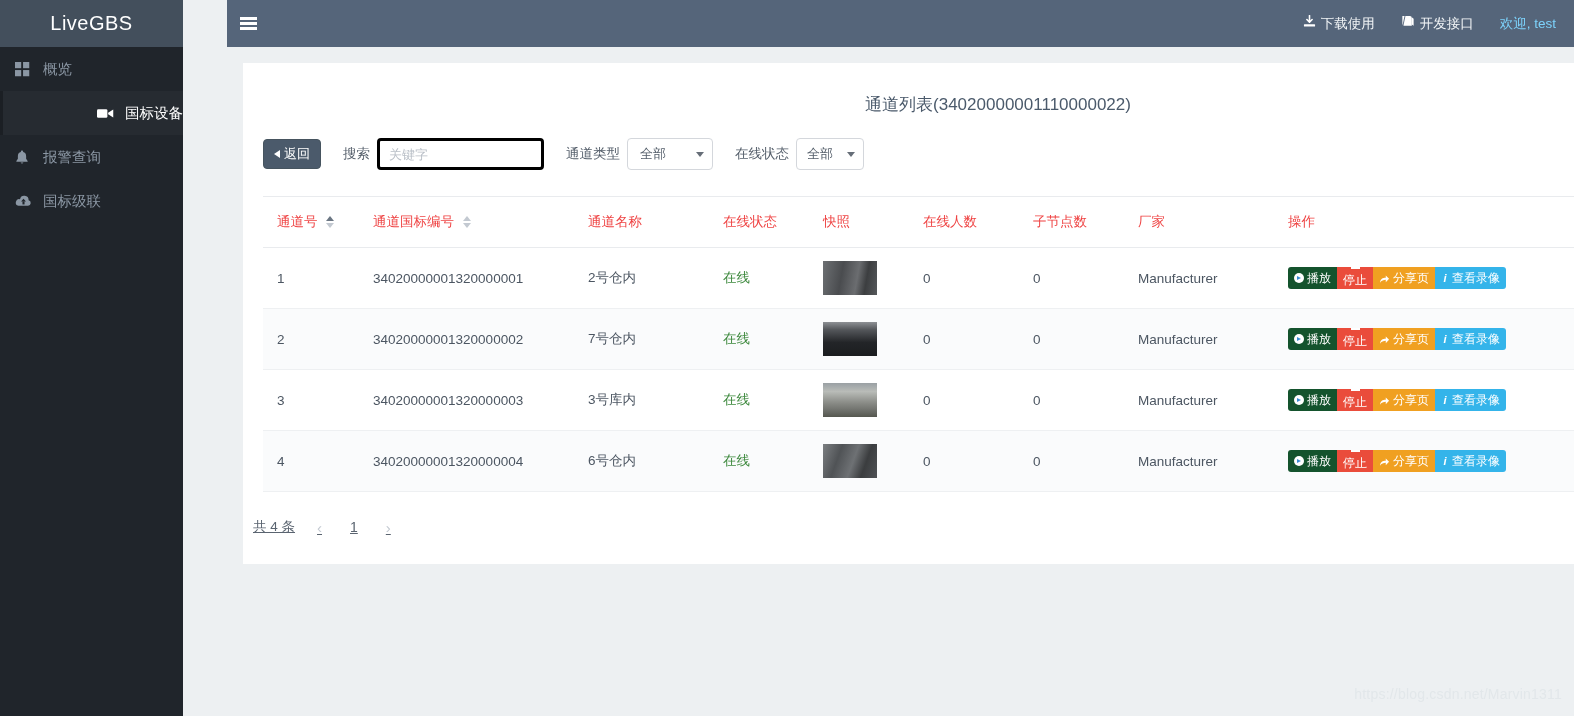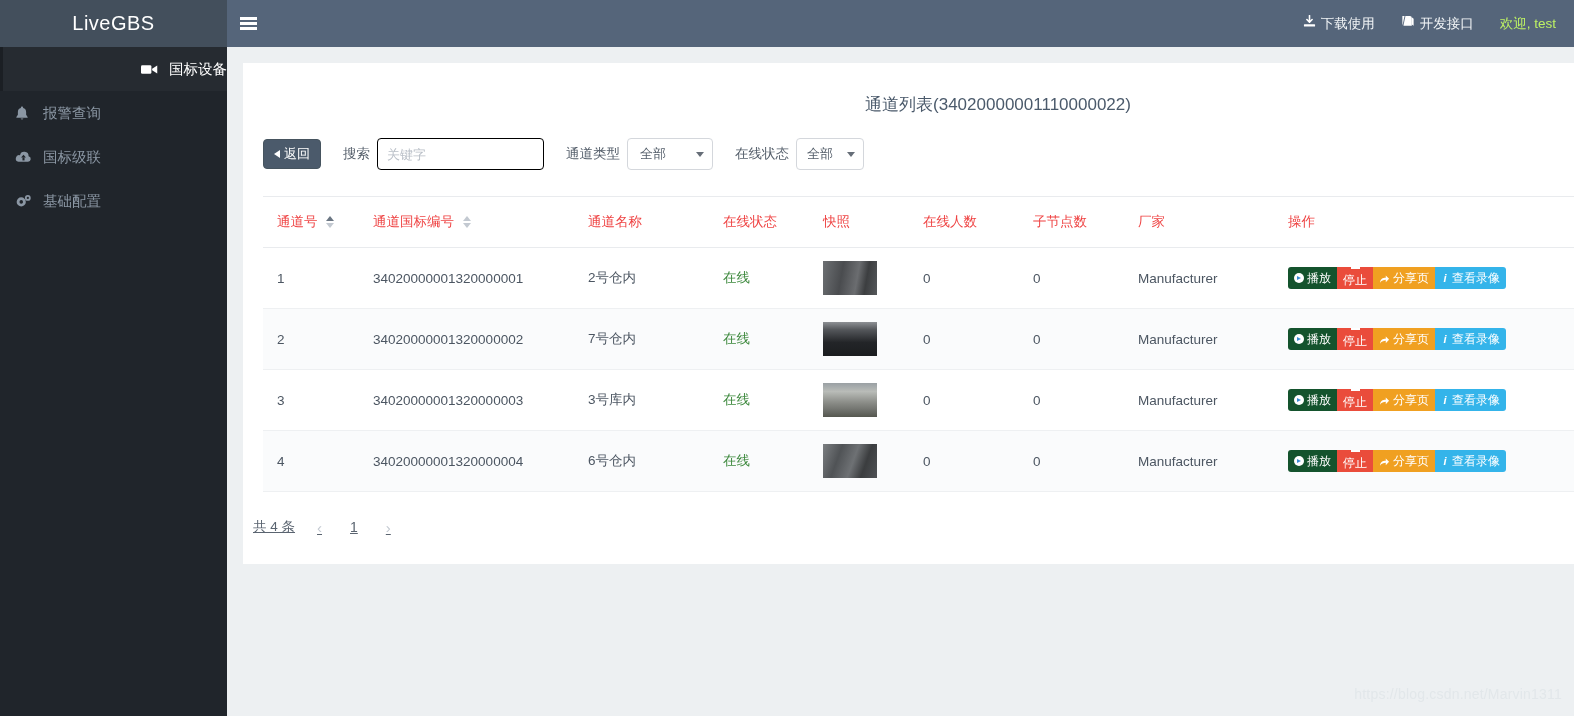--- a/index.html
+++ b/index.html
@@ -8,21 +8,21 @@
     width: 1574px; height: 716px;
     overflow: hidden;
     font-family: "Liberation Sans", "DejaVu Sans", sans-serif;
     background: #edf0f2;
   }
   .app { position: relative; width: 1574px; height: 716px; }
 
   
   .sidebar {
     position: absolute; left: 0; top: 0;
-    width: 227px; height: 716px;
+    width: 183px; height: 716px;
     background: #20252b;
   }
   .brand {
     height: 47px;
     background: #434f5c;
     color: #ffffff;
     font-size: 20px;
     display: flex; align-items: center; justify-content: center;
     letter-spacing: .5px;
   }
@@ -71,21 +71,21 @@
     margin-left: auto;
     display: flex; align-items: center;
     padding-right: 18px;
     gap: 26px;
   }
   .top-link {
     color: #f2f5f7; font-size: 13.5px;
     display: flex; align-items: flex-start; gap: 5px;
     cursor: pointer; white-space: nowrap;
   }
-  .top-text { color: #bef264; font-size: 13.5px; cursor: pointer; white-space: nowrap; }
+  .top-text { color: #7dd3fc; font-size: 13.5px; cursor: pointer; white-space: nowrap; }
 
   
   .content {
     position: absolute; left: 227px; top: 47px;
     width: 1542px; height: 669px;
     background: #edf0f2;
     padding: 16px;
   }
   .card {
     background: #ffffff;
@@ -124,21 +124,21 @@
     border-bottom: 4.5px solid transparent;
     border-right: 6px solid #fff;
   }
   .tb-label {
     color: #555f6b; font-size: 13.5px;
     margin-left: 22px; margin-right: 7px;
     white-space: nowrap;
   }
   .search-input {
     width: 167px; height: 32px;
-    border: 1px solid #000000; border-radius: 4px;
+    border: 3px solid #000000; border-radius: 4px;
     padding: 0 9px; font-size: 13px; color: #444;
     font-family: "Liberation Sans", sans-serif;
     outline: none; background: #fff;
   }
   .search-input::placeholder { color: #b9bfc7; }
   .sel {
     height: 32px; min-width: 86px;
     border: 1px solid #d4d7dc; border-radius: 4px;
     background: #fff;
     display: flex; align-items: center; justify-content: space-between;
@@ -260,20 +260,31 @@
 <body>
 
 <div class="app">
 
   <div class="sidebar">
     <div class="brand">
       <span>LiveGBS</span>
     </div>
     <div class="nav">
 
+      <div class="nav-item">
+        <span class="ico">
+          <svg width="15" height="15" viewBox="0 0 16 16">
+              <rect x="0" y="0" width="6.6" height="6.6" fill="currentColor"></rect>
+              <rect x="8.6" y="0" width="6.6" height="6.6" fill="currentColor"></rect>
+              <rect x="0" y="8.6" width="6.6" height="6.6" fill="currentColor"></rect>
+              <rect x="8.6" y="8.6" width="6.6" height="6.6" fill="currentColor"></rect>
+            </svg>
+        </span>
+        <span class="lbl">概览</span>
+      </div>
 
       <div class="nav-item active">
         <span class="ico">
           <svg width="17" height="13" viewBox="0 0 18 13">
               <rect x="0" y="2" width="11" height="9" rx="1.4" fill="currentColor"></rect>
               <path d="M11.8 5.6 L17.2 2.2 L17.2 10.8 L11.8 7.4 Z" fill="currentColor"></path>
             </svg>
         </span>
         <span class="lbl">国标设备</span>
       </div>
@@ -292,31 +303,20 @@
         <span class="ico">
           <svg width="17" height="13" viewBox="0 0 18 13">
               <path d="M14.4 5.1A4.6 4.6 0 0 0 5.3 4 3.6 3.6 0 0 0 3.6 11h10.2a3 3 0 0 0 .6-5.9z" fill="currentColor"></path>
               <path d="M9 3.6 L11.6 6.6 L6.4 6.6 Z" fill="#20252b"></path>
               <rect x="7.9" y="6.4" width="2.2" height="3.2" fill="#20252b"></rect>
             </svg>
         </span>
         <span class="lbl">国标级联</span>
       </div>
 
-      <div class="nav-item">
-        <span class="ico">
-          <svg width="17" height="15" viewBox="0 0 18 16">
-              <circle cx="6.6" cy="8.4" r="4.9" fill="currentColor"></circle>
-              <circle cx="6.6" cy="8.4" r="1.9" fill="#20252b"></circle>
-              <circle cx="13.6" cy="4.2" r="3.1" fill="currentColor"></circle>
-              <circle cx="13.6" cy="4.2" r="1.2" fill="#20252b"></circle>
-            </svg>
-        </span>
-        <span class="lbl">基础配置</span>
-      </div>
 
 
     </div>
   </div>
 
   <div class="topbar">
     <div class="burger">
       <div>
           <span></span>
           <span></span>

